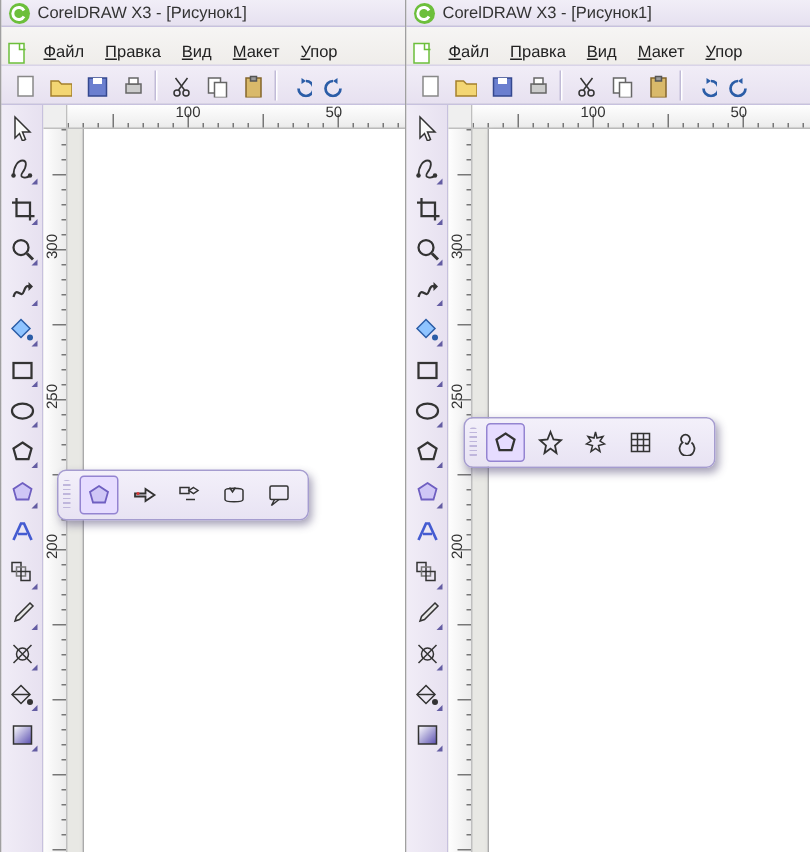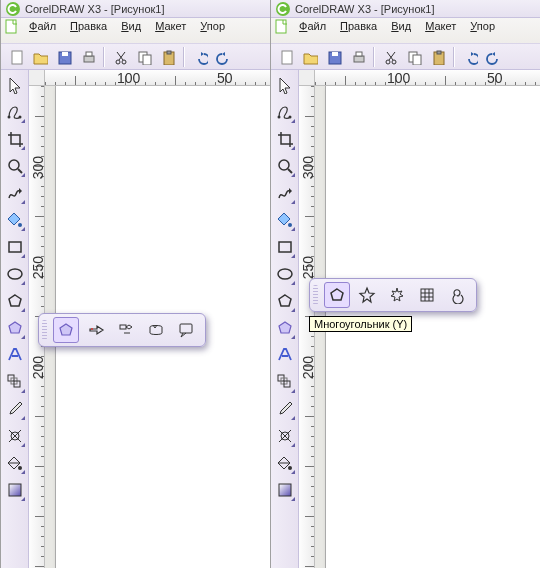--- a/index.html
+++ b/index.html
@@ -36,21 +36,21 @@
   .titlebar .title-text {
     color: #333;
     white-space: nowrap;
     text-align: right;
   }
 
   .menubar {
     height: 26px;
     background: linear-gradient(to bottom,#f6f5f4,#efedea);
     display: flex;
-    align-items: flex-start;
+    align-items: flex-end;
     padding: 0 2px;
     gap: 2px;
     border-bottom: 1px solid #d9d4e8;
   }
   .doc-icon {
     width: 16px; height:16px;
     display:inline-flex; align-items:center; justify-content:center;
     margin-right:2px;
   }
   .menu-item {
@@ -129,21 +129,21 @@
     background:linear-gradient(to right,#fefefe,#ececec);
     border-right:1px solid #bfbfbf;
     overflow:hidden;
   }
   .corner-box {
     position:absolute; top:0; left:0; width:16px; height:16px;
     background:#efefef;
     border-right:1px solid #bfbfbf;
     border-bottom:1px solid #bfbfbf;
   }
-  .ruler-label { position:absolute; font-size:14px; color:#333; }
+  .ruler-label { position:absolute; font-size:10px; color:#333; }
   .htick { position:absolute; top:12px; width:1px; height:4px; background:#777; }
   .hticklong { height:10px; top:6px; }
   .vtick { position:absolute; left:12px; height:1px; width:4px; background:#777; }
   .vticklong { width:10px; left:6px; }
   .vruler .ruler-label {
     writing-mode: vertical-rl;
     transform: rotate(180deg);
   }
   .page {
     position:absolute; top:16px; left:26px; right:0; bottom:0;
@@ -890,14 +890,13 @@
         <svg width="18" height="18">
           <use href="#i-grid"></use>
         </svg>
       </div>
       <div class="fly-tool">
         <svg width="18" height="18">
           <use href="#i-spiral"></use>
         </svg>
       </div>
     </div>
-  <div class="tooltip" style="top:316px; left:38px;">Многоугольник (Y)</div>
 </div>
 
 </body></html>

